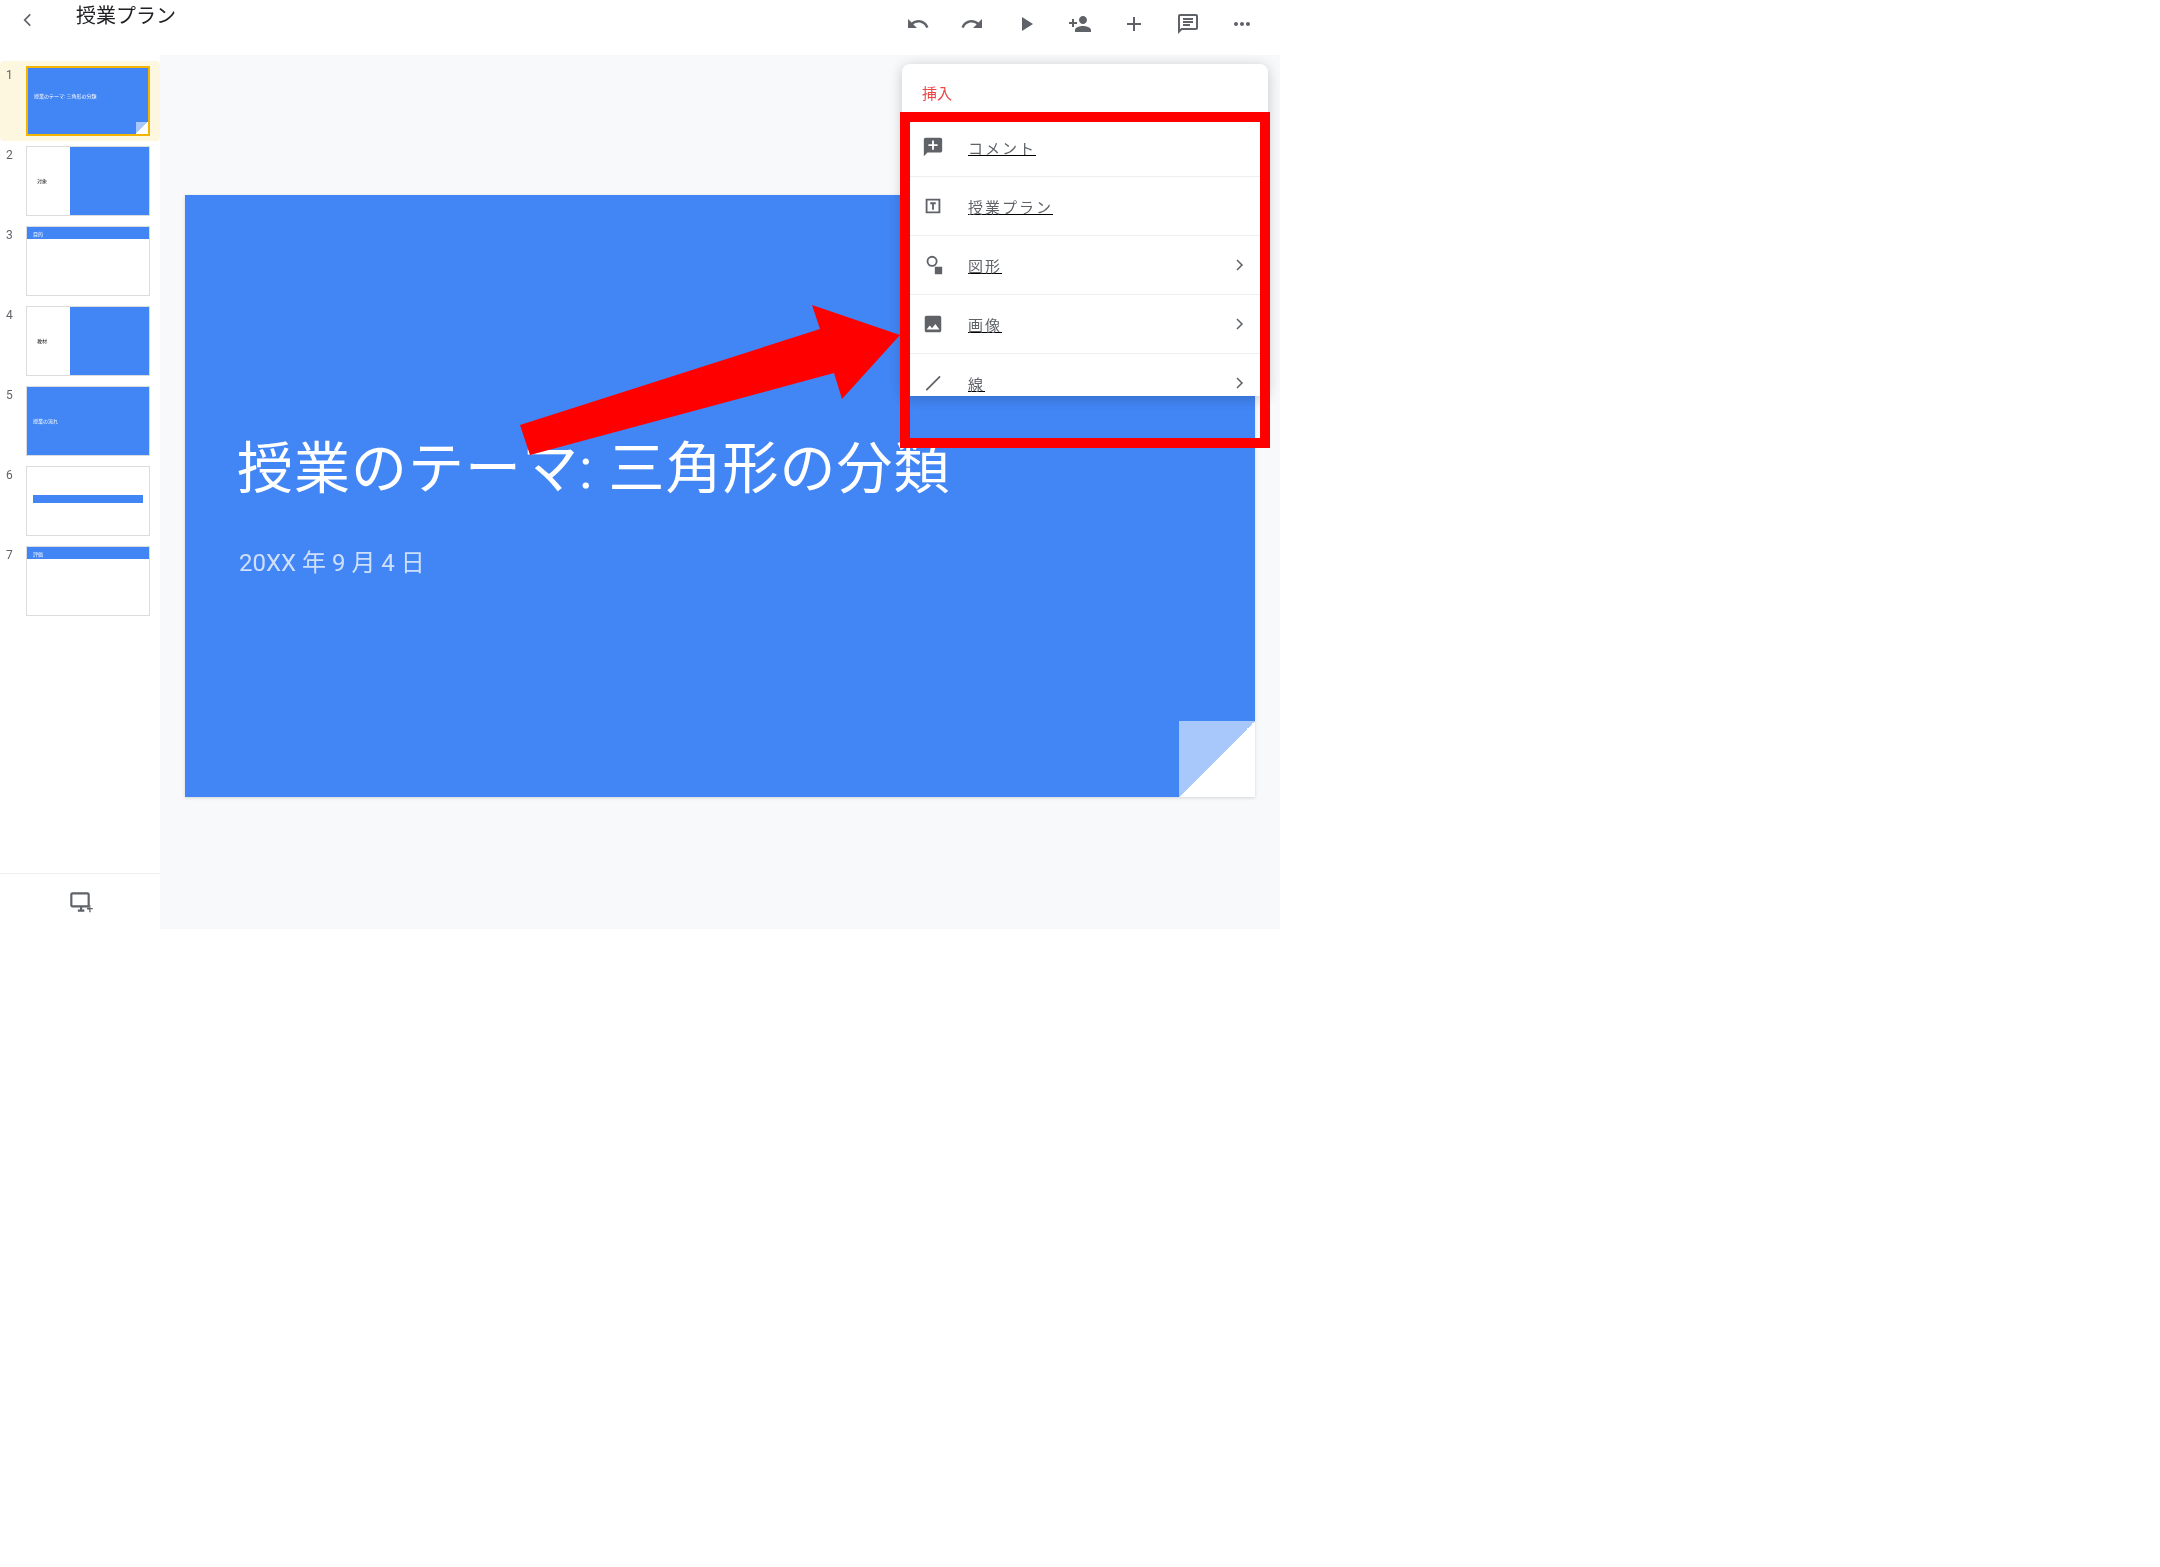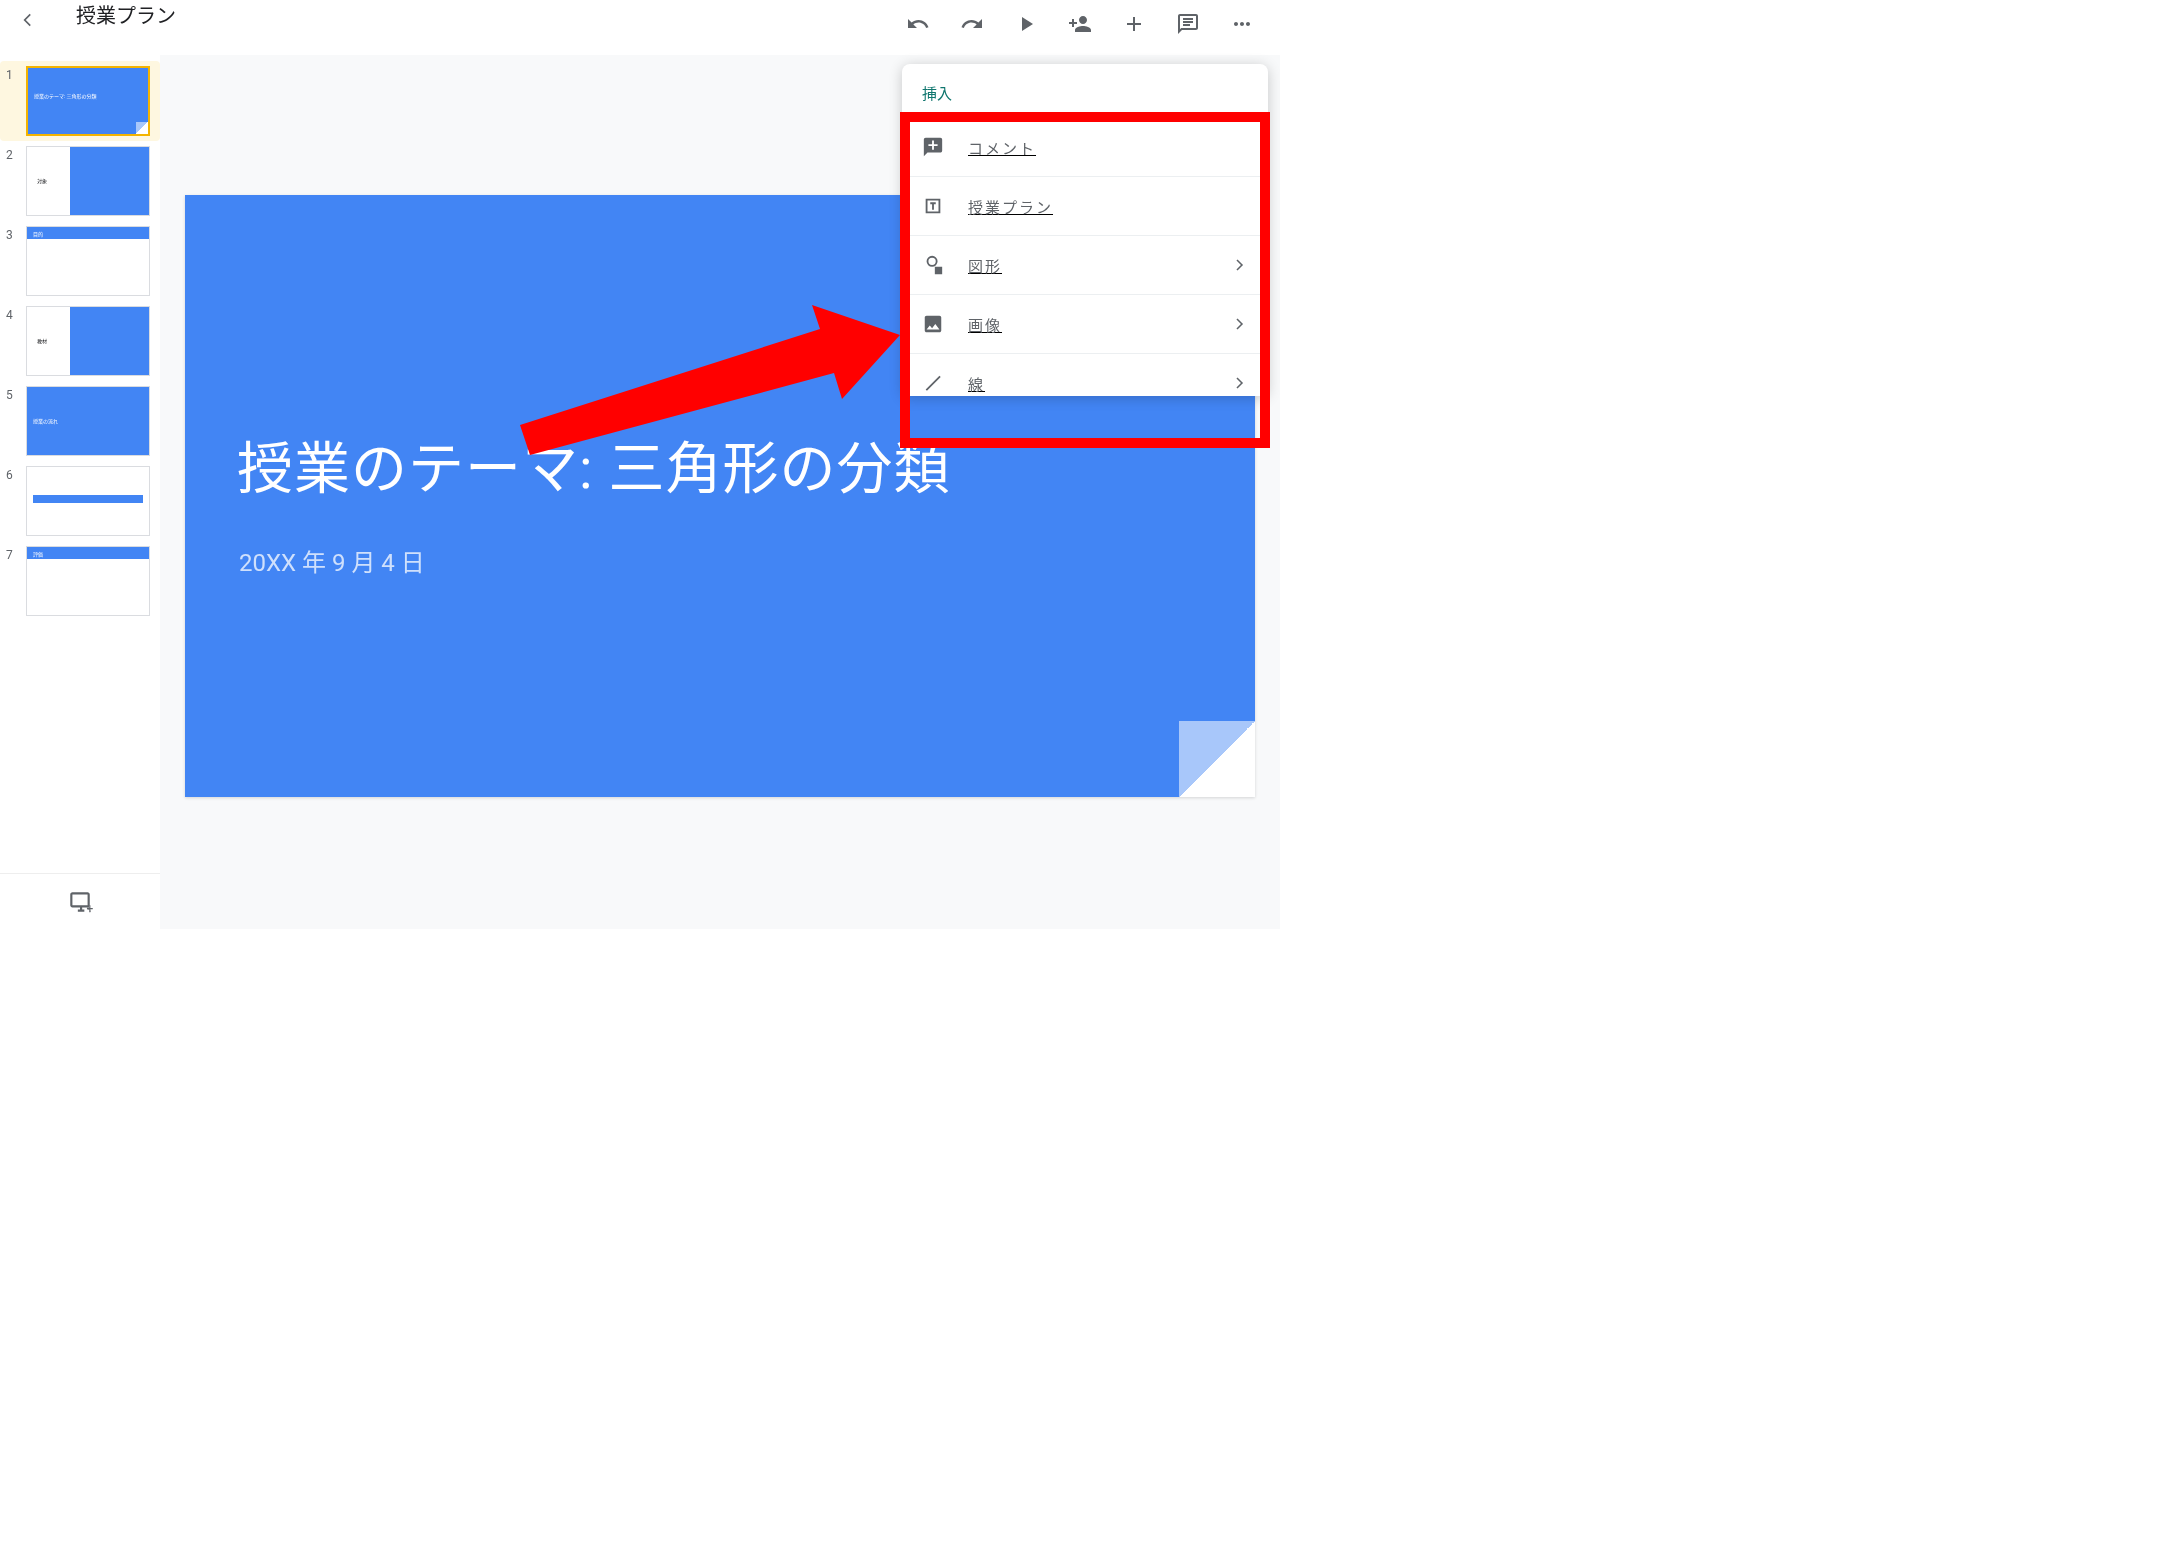--- a/index.html
+++ b/index.html
@@ -153,21 +153,21 @@
   overflow: hidden;
   z-index: 50;
 }
 .dd-arrow {
   position:absolute; right:143px; top:-8px;
   width:0;height:0; border-left:10px solid transparent; border-right:10px solid transparent;
   border-bottom:10px solid #fff;
 }
 .dd-title {
   font-size: 15px;
-  color: #0f766e;
+  color: #ef4444;
   padding: 18px 20px 14px;
 }
 .dd-item {
   display:flex; align-items:center;
   padding: 18px 20px;
   border-top: 1px solid #eceff1;
   cursor: pointer;
   gap: 24px;
   text-decoration: underline;
 }

